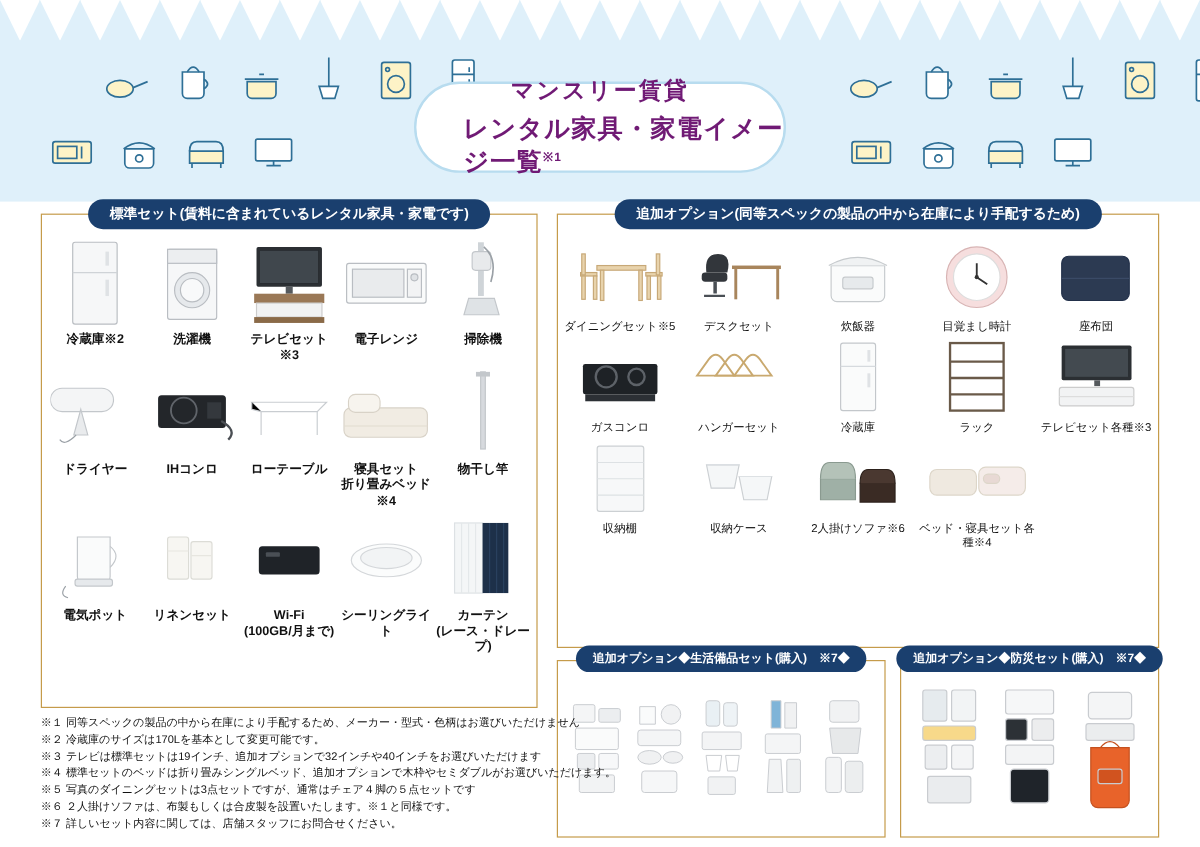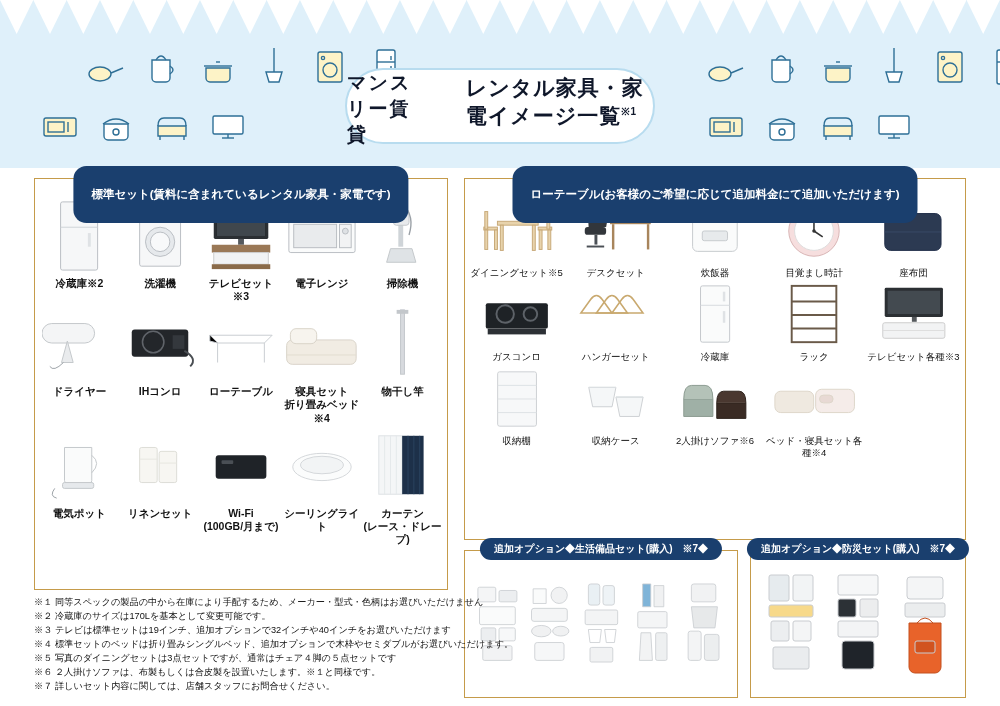--- a/index.html
+++ b/index.html
@@ -23,43 +23,43 @@
     position: absolute; left: 0; top: 0; width: 1000px; height: 34px;
     display: flex;
   }
   .scallop-tooth {
     flex: 1 1 auto; height: 34px; background: #ffffff;
     clip-path: polygon(50% 100%, 0 0, 100% 0);
   }
   .title-box {
     position: absolute; left: 345px; top: 68px; width: 310px; height: 76px;
     background: #ffffff; border: 2px solid #b8dcef; border-radius: 38px;
-    display: flex; flex-direction: row; align-items: flex-start; justify-content: center;
-    color: #0f172a;
+    display: flex; flex-direction: column; align-items: center; justify-content: center;
+    color: #701a75;
   }
   .title-line1 { font-size: 19px; font-weight: bold; letter-spacing: 2px; }
   .title-line2 { font-size: 21px; font-weight: bold; letter-spacing: 1px; margin-top: 4px; margin-left: 39px; }
   .title-line2 sup { font-size: 10px; }
 
   .icon-row { position: absolute; display: flex; gap: 16px; align-items: flex-end; }
   .icon-row.left-top { left: 86px; top: 44px; }
   .icon-row.left-bottom { left: 40px; top: 104px; }
   .icon-row.right-top { left: 706px; top: 44px; }
   .icon-row.right-bottom { left: 706px; top: 104px; }
   .bicon { width: 40px; height: 44px; }
   .bicon svg { width: 100%; height: 100%; display: block; }
 
   
   .panel {
     position: absolute; border: 1px solid #c59b4a; background: #fff;
   }
   .panel-header {
     position: absolute; top: -13px; left: 50%; transform: translateX(-50%);
     background: #1a3f6e; color: #fff; font-size: 11.5px; font-weight: bold;
-    padding: 21px 18px; border-radius: 13px; white-space: nowrap;
+    padding: 5px 18px; border-radius: 13px; white-space: nowrap;
   }
   .panel-header.small { font-size: 10px; padding: 4px 14px; }
 
   #panel-standard { left: 34px; top: 178px; width: 414px; height: 412px; }
   #panel-optional { left: 464px; top: 178px; width: 502px; height: 362px; }
   #panel-living   { left: 464px; top: 550px; width: 274px; height: 148px; }
   #panel-disaster { left: 750px; top: 550px; width: 216px; height: 148px; }
 
   .grid { display: grid; width: 100%; }
   #std-grid {
@@ -543,21 +543,21 @@
             </svg>
         </div>
         <div class="caption cap-2line">カーテン
 (レース・ドレープ)</div>
       </div>
 
     </div>
   </div>
 
   <div class="panel" id="panel-optional">
-    <div class="panel-header">ローテーブル(お客様のご希望に応じて追加料金にて追加いただけます)</div>
+    <div class="panel-header">追加オプション(同等スペックの製品の中から在庫により手配するため)</div>
     <div class="grid" id="opt-grid">
 
       <div class="cell">
         <div class="art">
           <svg viewBox="0 0 80 68">
               <g stroke="#c7a877" stroke-width="1" fill="#e8d3ac">
             <rect x="20" y="24" width="42" height="4"></rect>
                 <rect x="23" y="28" width="3" height="26"></rect>
             <rect x="56" y="28" width="3" height="26"></rect>
             <rect x="6" y="30" width="14" height="3"></rect>

